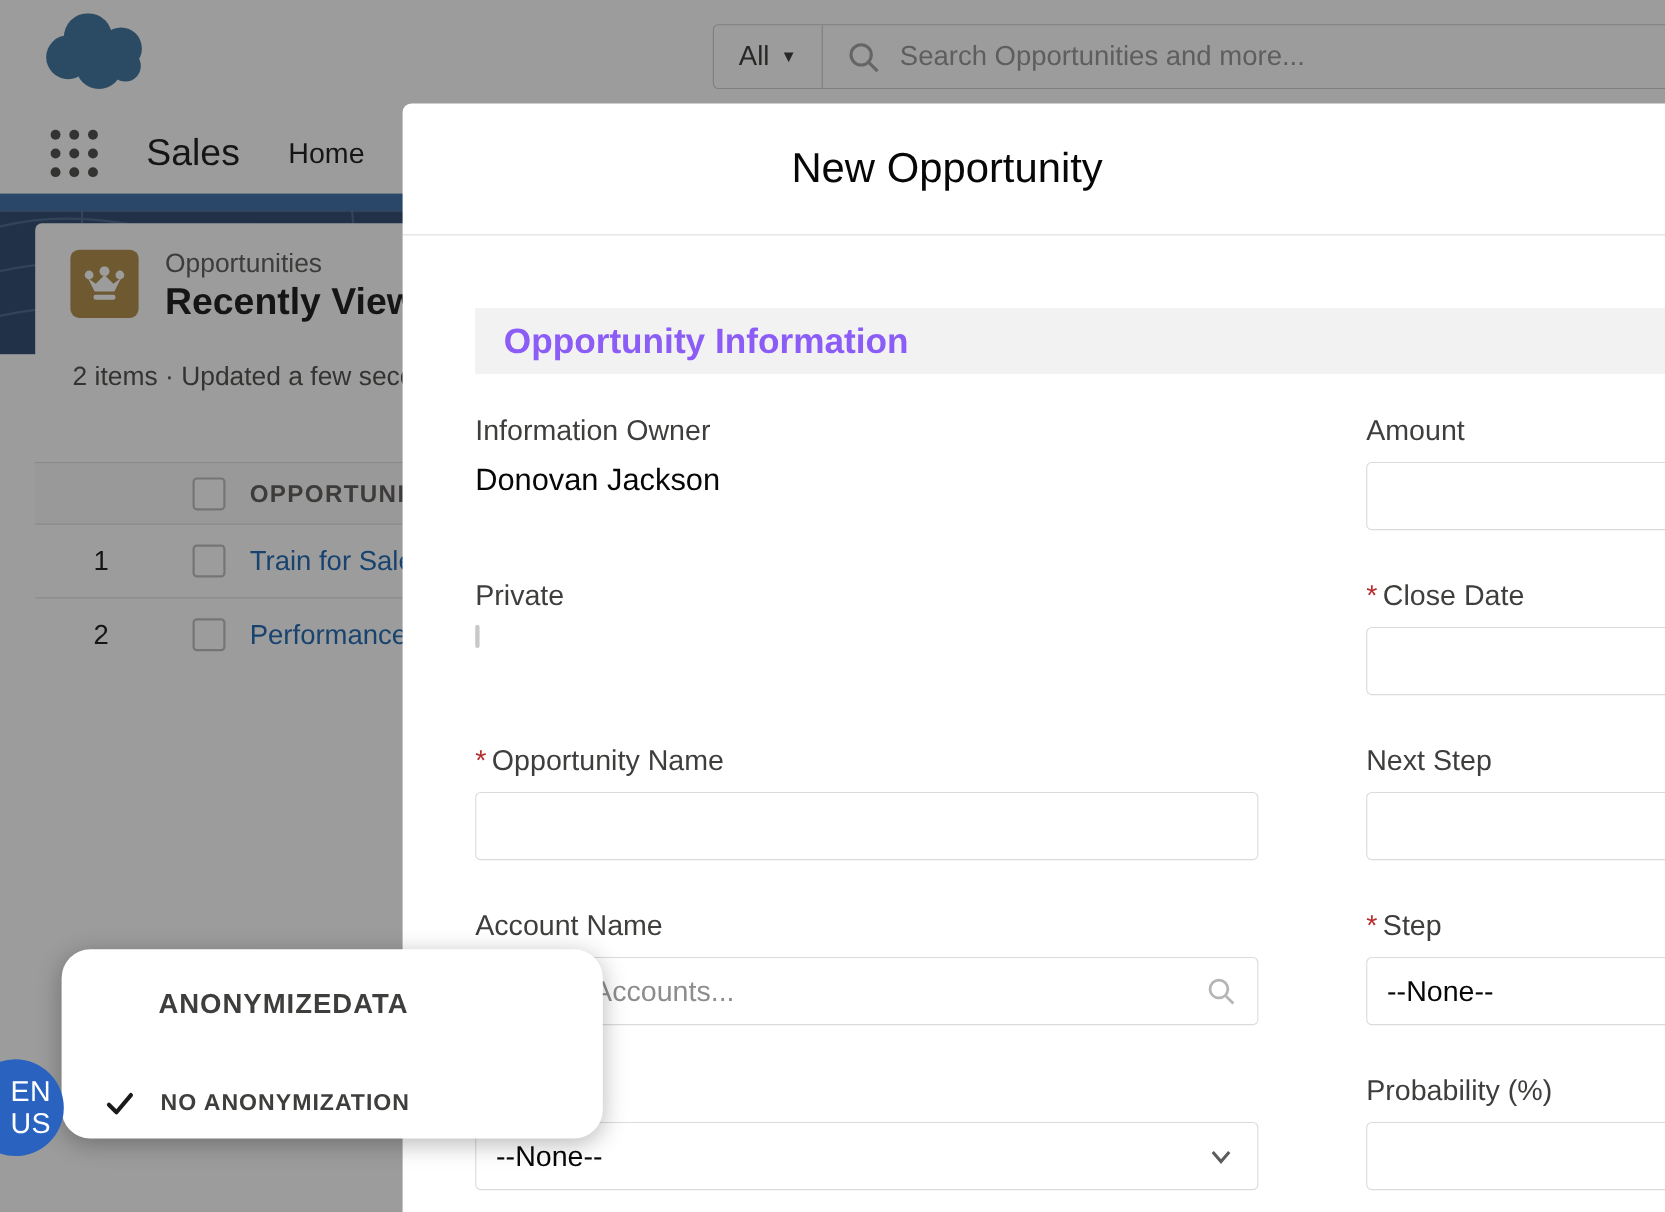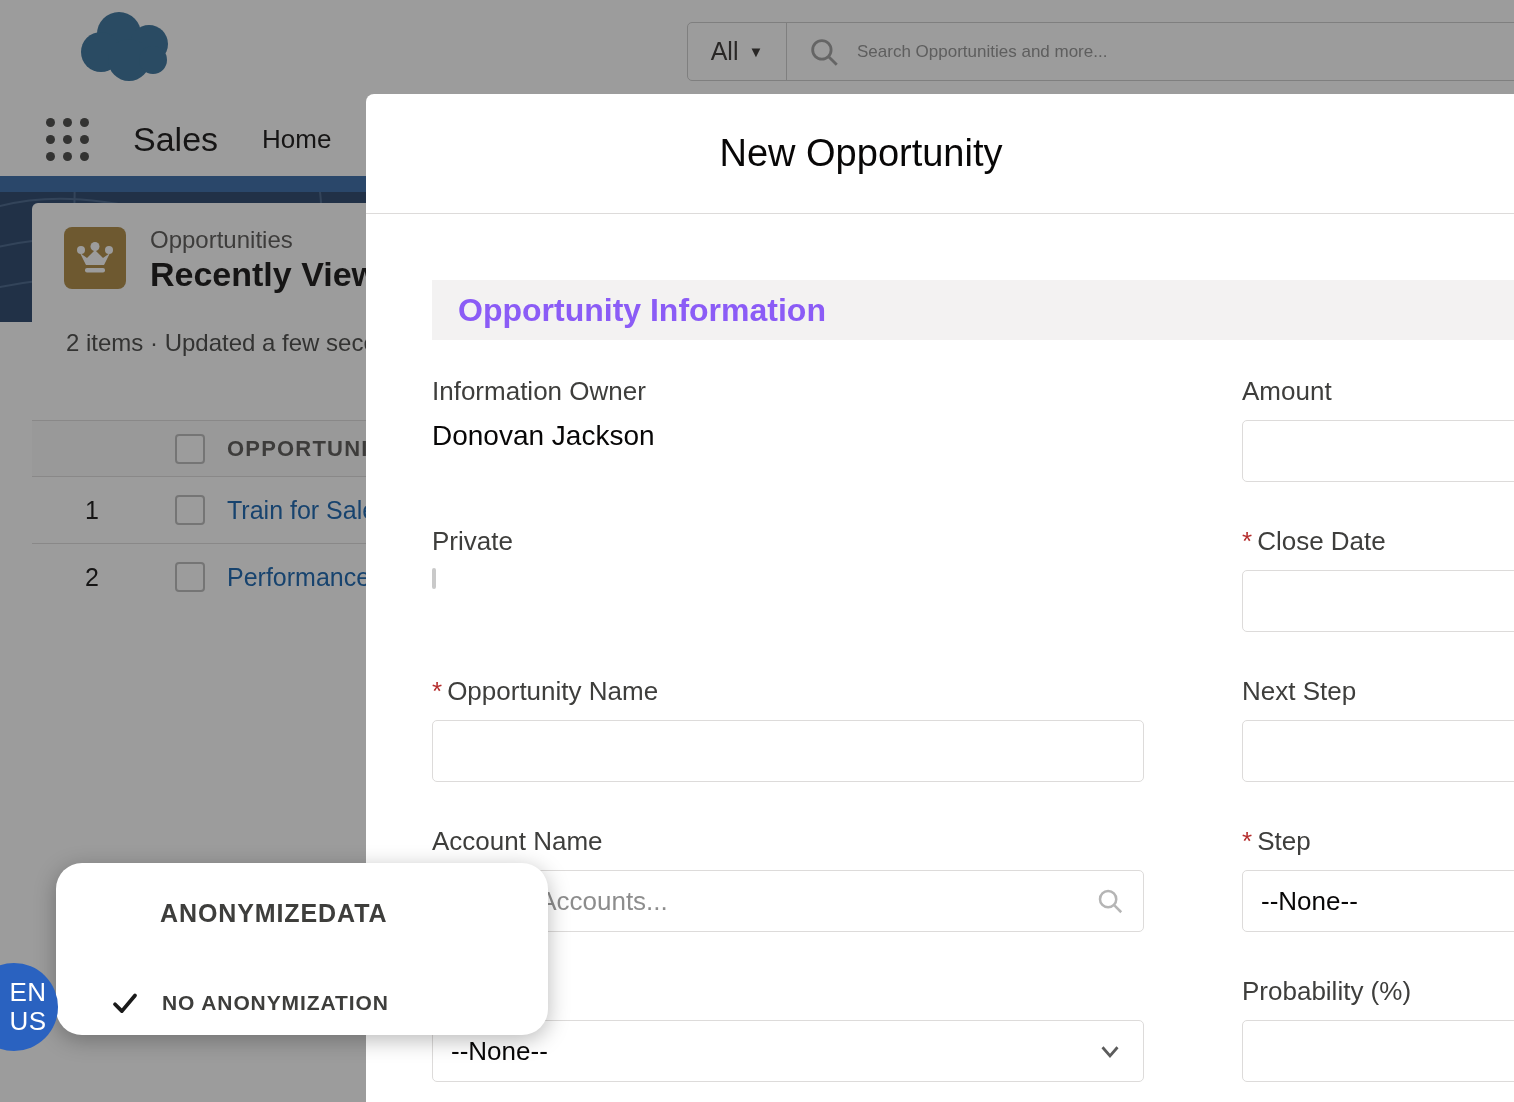--- a/index.html
+++ b/index.html
@@ -11,40 +11,39 @@
     background: #ffffff;
   }
   #root { position: relative; width: 1514px; height: 1102px; overflow: hidden; }
 
   
   #app-bg { position: absolute; inset: 0; background: #ffffff; }
 
   .global-header {
     position: absolute; left: 0; top: 0; width: 1378px; height: 103px;
     background: #ffffff;
-    margin-left: 39px;
   }
   .sf-logo { position: absolute; left: 36px; top: 12px; width: 112px; height: 74px; }
   .sf-logo svg { width: 112px; height: 74px; display: block; }
 
   .search-wrap {
     position: absolute; left: 648px; top: 22px;
     width: 1010px; height: 59px;
     border: 1px solid #c9c9c9; border-radius: 5px;
     background: #ffffff; display: flex; align-items: center;
   }
   .search-scope {
     width: 99px; height: 100%;
     display: flex; align-items: center; justify-content: center; gap: 10px;
     border-right: 1px solid #c9c9c9;
     font-size: 25px; color: #2b2826;
   }
   .scope-caret { font-size: 15px; line-height: 1; color: #2b2826; }
   .search-icon-g { margin: 0 16px 0 20px; color: #9a9a9a; display: flex; }
-  .search-ph { font-size: 17px; color: #8d8d8d; }
+  .search-ph { font-size: 25px; color: #8d8d8d; }
 
   .nav-bar {
     position: absolute; left: 0; top: 103px; width: 1514px; height: 73px;
     background: #ffffff; display: flex; align-items: center;
   }
   .app-launcher { margin-left: 46px; display: grid;
     grid-template-columns: repeat(3, 9px); gap: 8px; }
   .app-launcher i { width: 9px; height: 9px; border-radius: 50%; background: #3e3e3c; display: block; }
   .app-name { margin-left: 44px; font-size: 34px; color: #080707; }
   .nav-item { margin-left: 44px; font-size: 26px; color: #080707; white-space: nowrap; }
@@ -130,21 +129,21 @@
   .chev { margin-left: auto; color: #5c5c5c; display: flex; }
 
   .checkbox-lg { width: 32px; height: 32px; border: 2px solid #c9c9c9; border-radius: 4px; background: #fff; }
 
   
   #popup {
     position: absolute; left: 56px; top: 863px;
     width: 492px; height: 172px;
     background: #ffffff; border-radius: 26px;
     box-shadow: 0 5px 22px rgba(0,0,0,0.28);
-    padding: 36px 0 0 16px;
+    padding: 36px 0 0 0;
   }
   .pop-head {
     font-size: 25px; font-weight: bold; letter-spacing: 0.9px;
     color: #3e3e3c; padding-left: 88px;
   }
   .pop-item {
     display: flex; align-items: center; gap: 22px;
     padding-left: 38px; margin-top: 60px;
   }
   .pop-check { width: 30px; color: #1a1a1a; display: flex; justify-content: center; }

